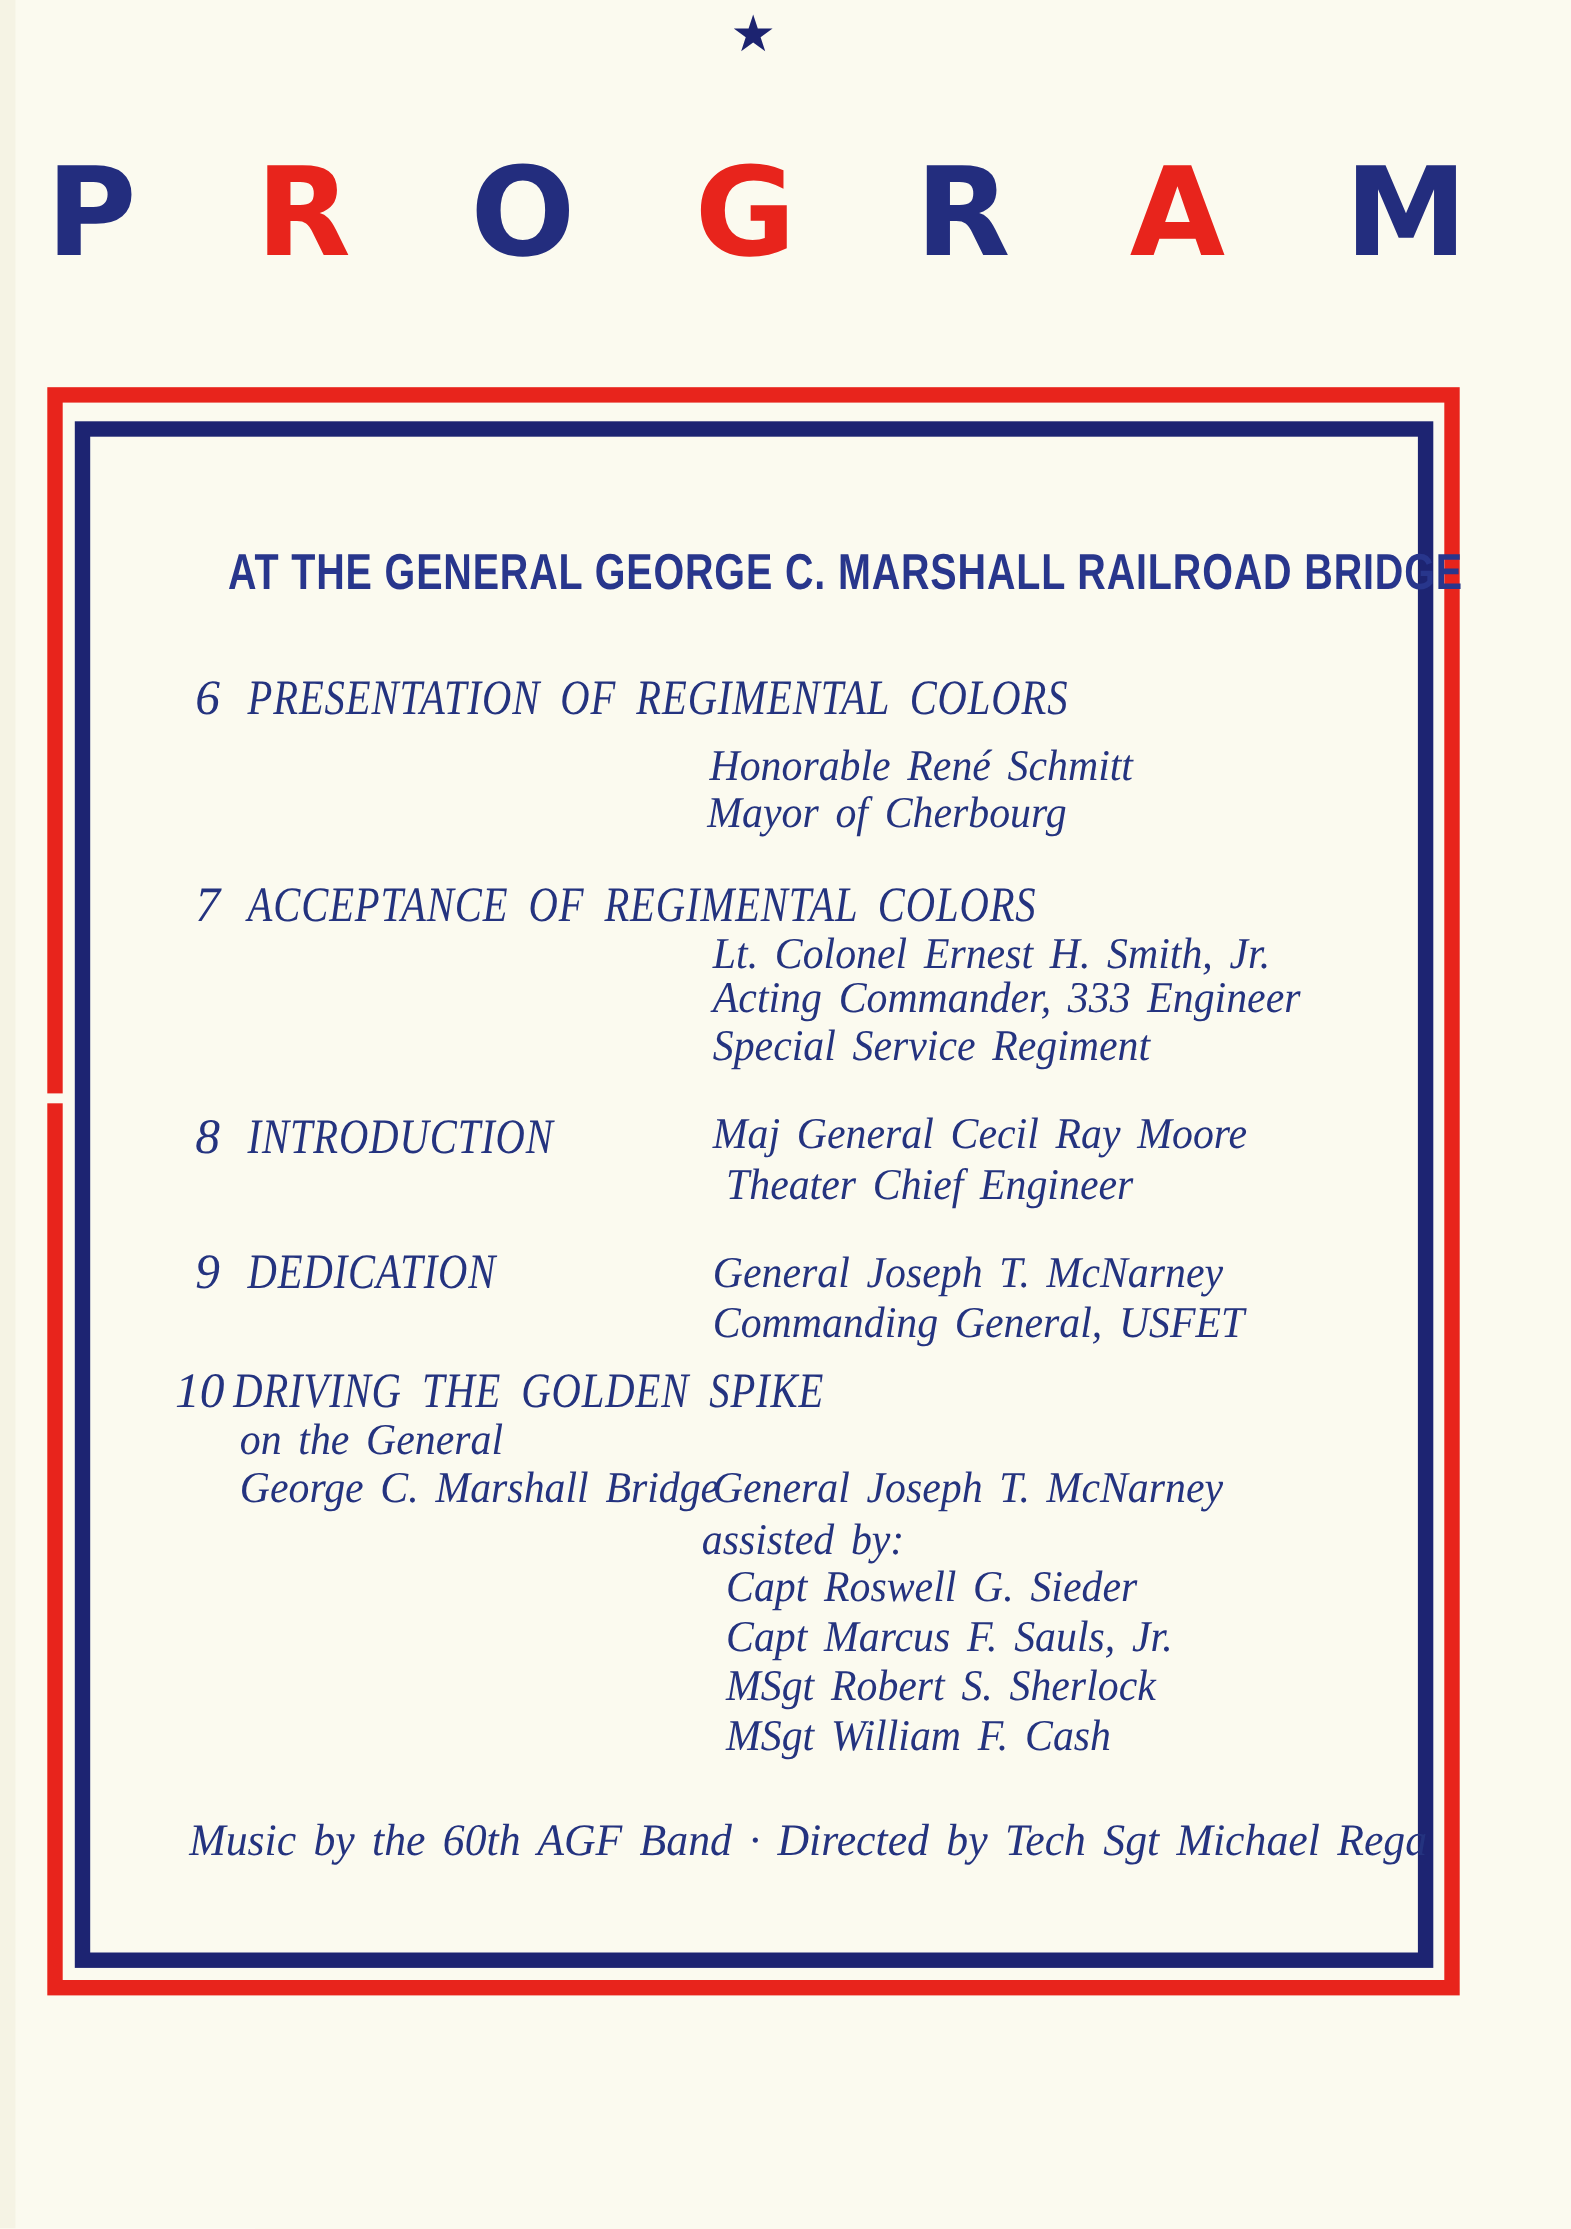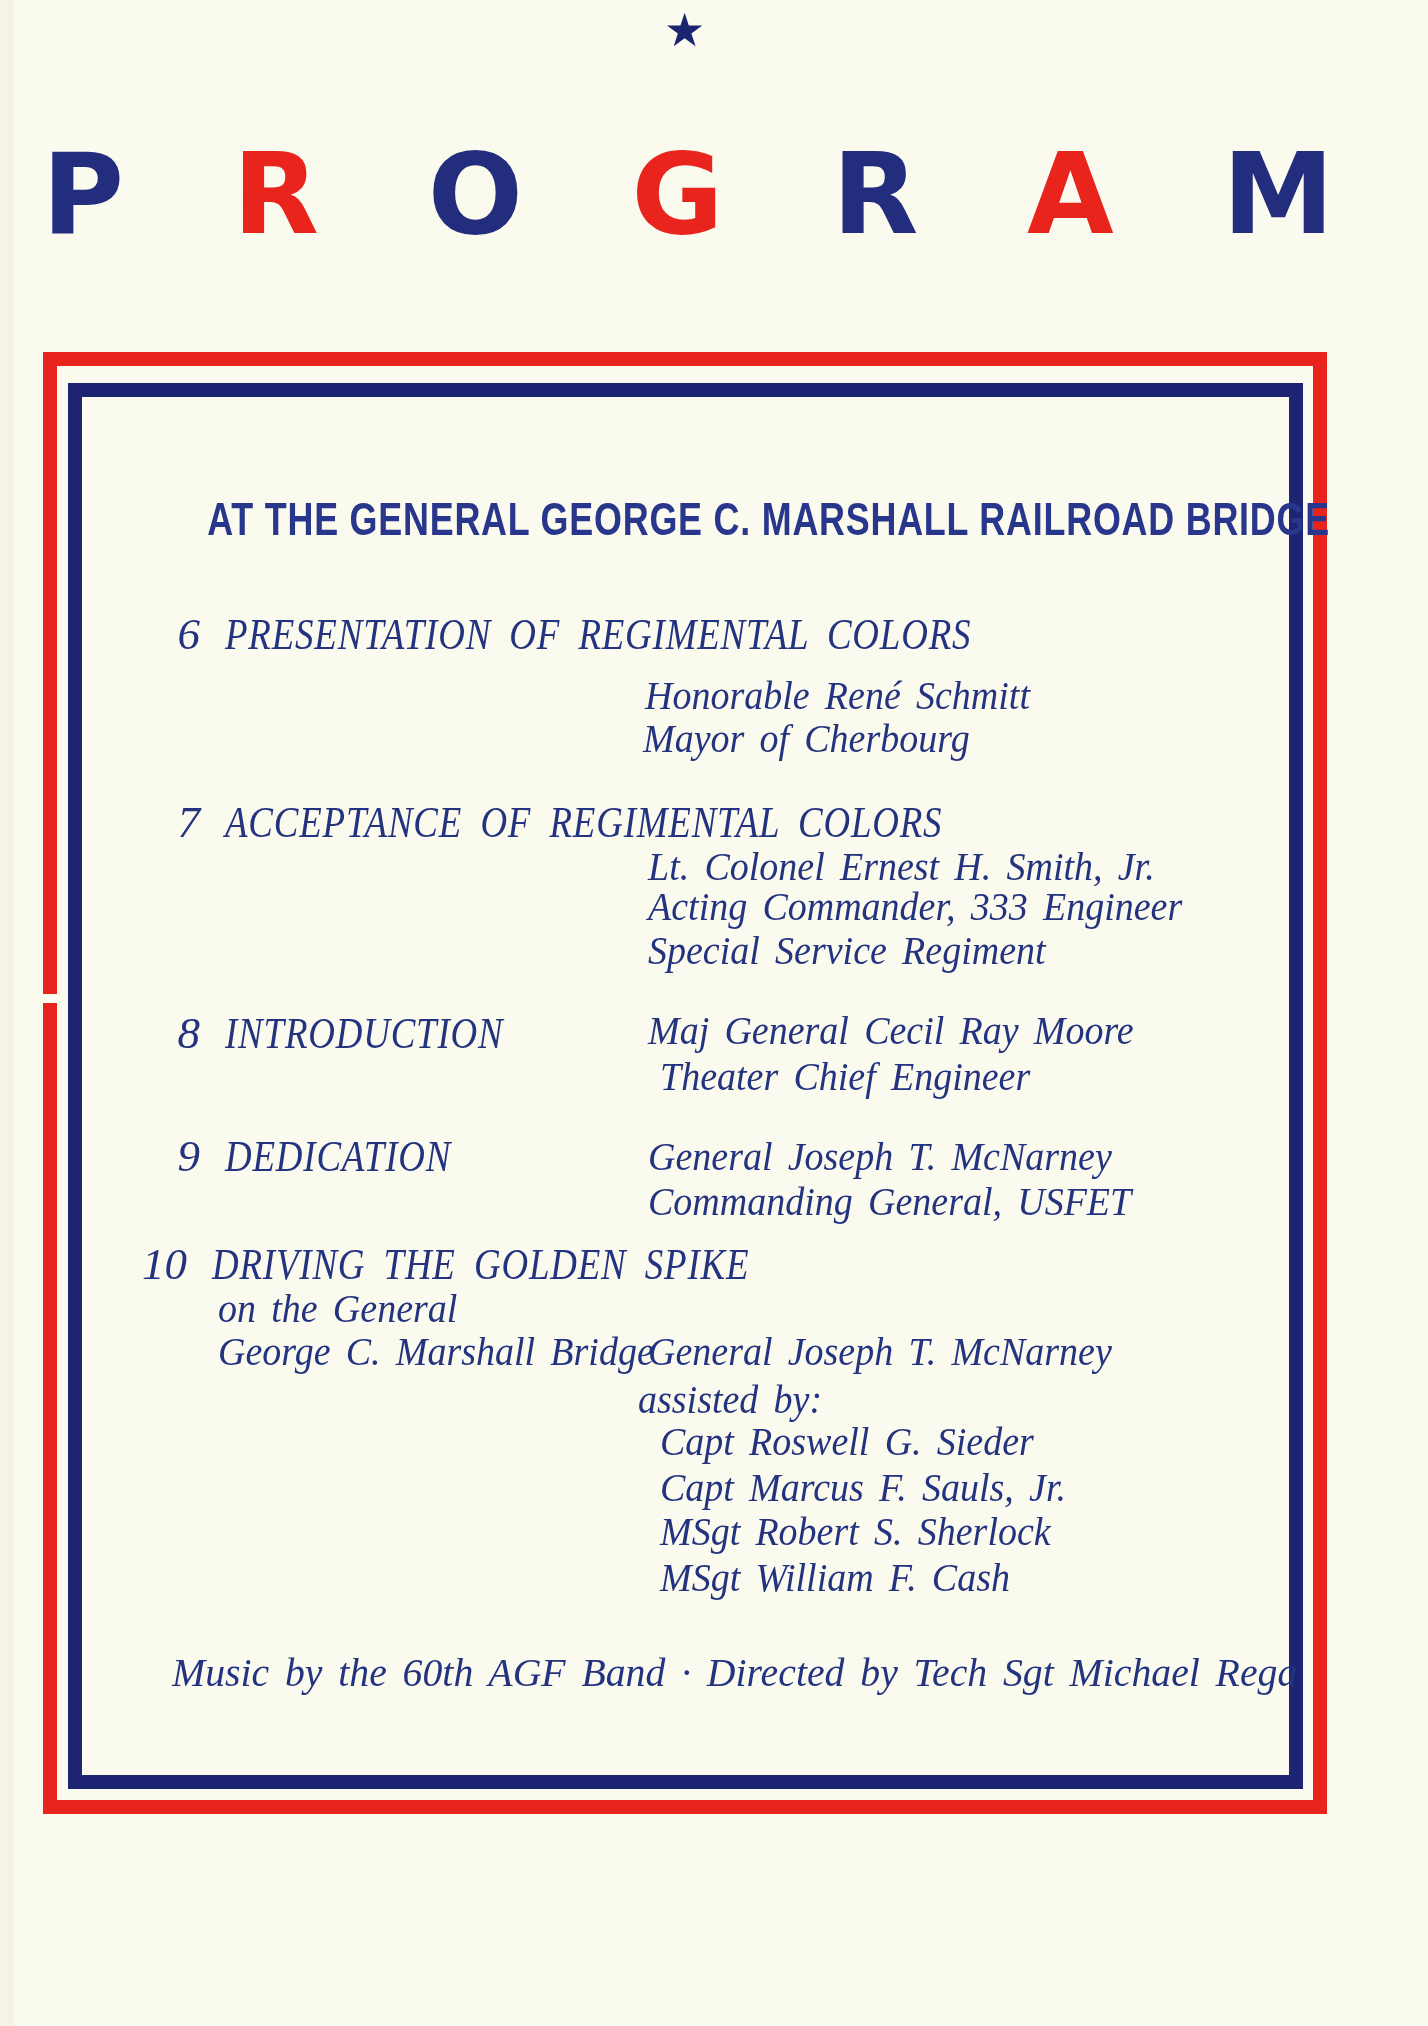--- a/index.html
+++ b/index.html
@@ -92,21 +92,21 @@
   <div class="abs num" style="left:115px;top:1009px;">8</div>
   <div class="abs h" style="left:225px;top:1009px;">INTRODUCTION</div>
   <div class="abs c" style="left:648px;top:1009px;">Maj General Cecil Ray Moore</div>
   <div class="abs c" style="left:660px;top:1055px;">Theater Chief Engineer</div>
 
   <div class="abs num" style="left:115px;top:1132px;">9</div>
   <div class="abs h" style="left:225px;top:1132px;">DEDICATION</div>
   <div class="abs c" style="left:648px;top:1135px;">General Joseph T. McNarney</div>
   <div class="abs c" style="left:648px;top:1180px;">Commanding General, USFET</div>
 
-  <div class="abs num" style="left:102px;top:1240px;">10</div>
+  <div class="abs num" style="left:119px;top:1240px;">10</div>
   <div class="abs h" style="left:212px;top:1240px;">DRIVING THE GOLDEN SPIKE</div>
   <div class="abs c" style="left:218px;top:1287px;">on the General</div>
   <div class="abs c" style="left:218px;top:1330px;">George C. Marshall Bridge</div>
   <div class="abs c" style="left:648px;top:1330px;">General Joseph T. McNarney</div>
   <div class="abs c" style="left:638px;top:1378px;">assisted by:</div>
   <div class="abs c" style="left:660px;top:1420px;">Capt Roswell G. Sieder</div>
   <div class="abs c" style="left:660px;top:1466px;">Capt Marcus F. Sauls, Jr.</div>
   <div class="abs c" style="left:660px;top:1510px;">MSgt Robert S. Sherlock</div>
   <div class="abs c" style="left:660px;top:1556px;">MSgt William F. Cash</div>
 

